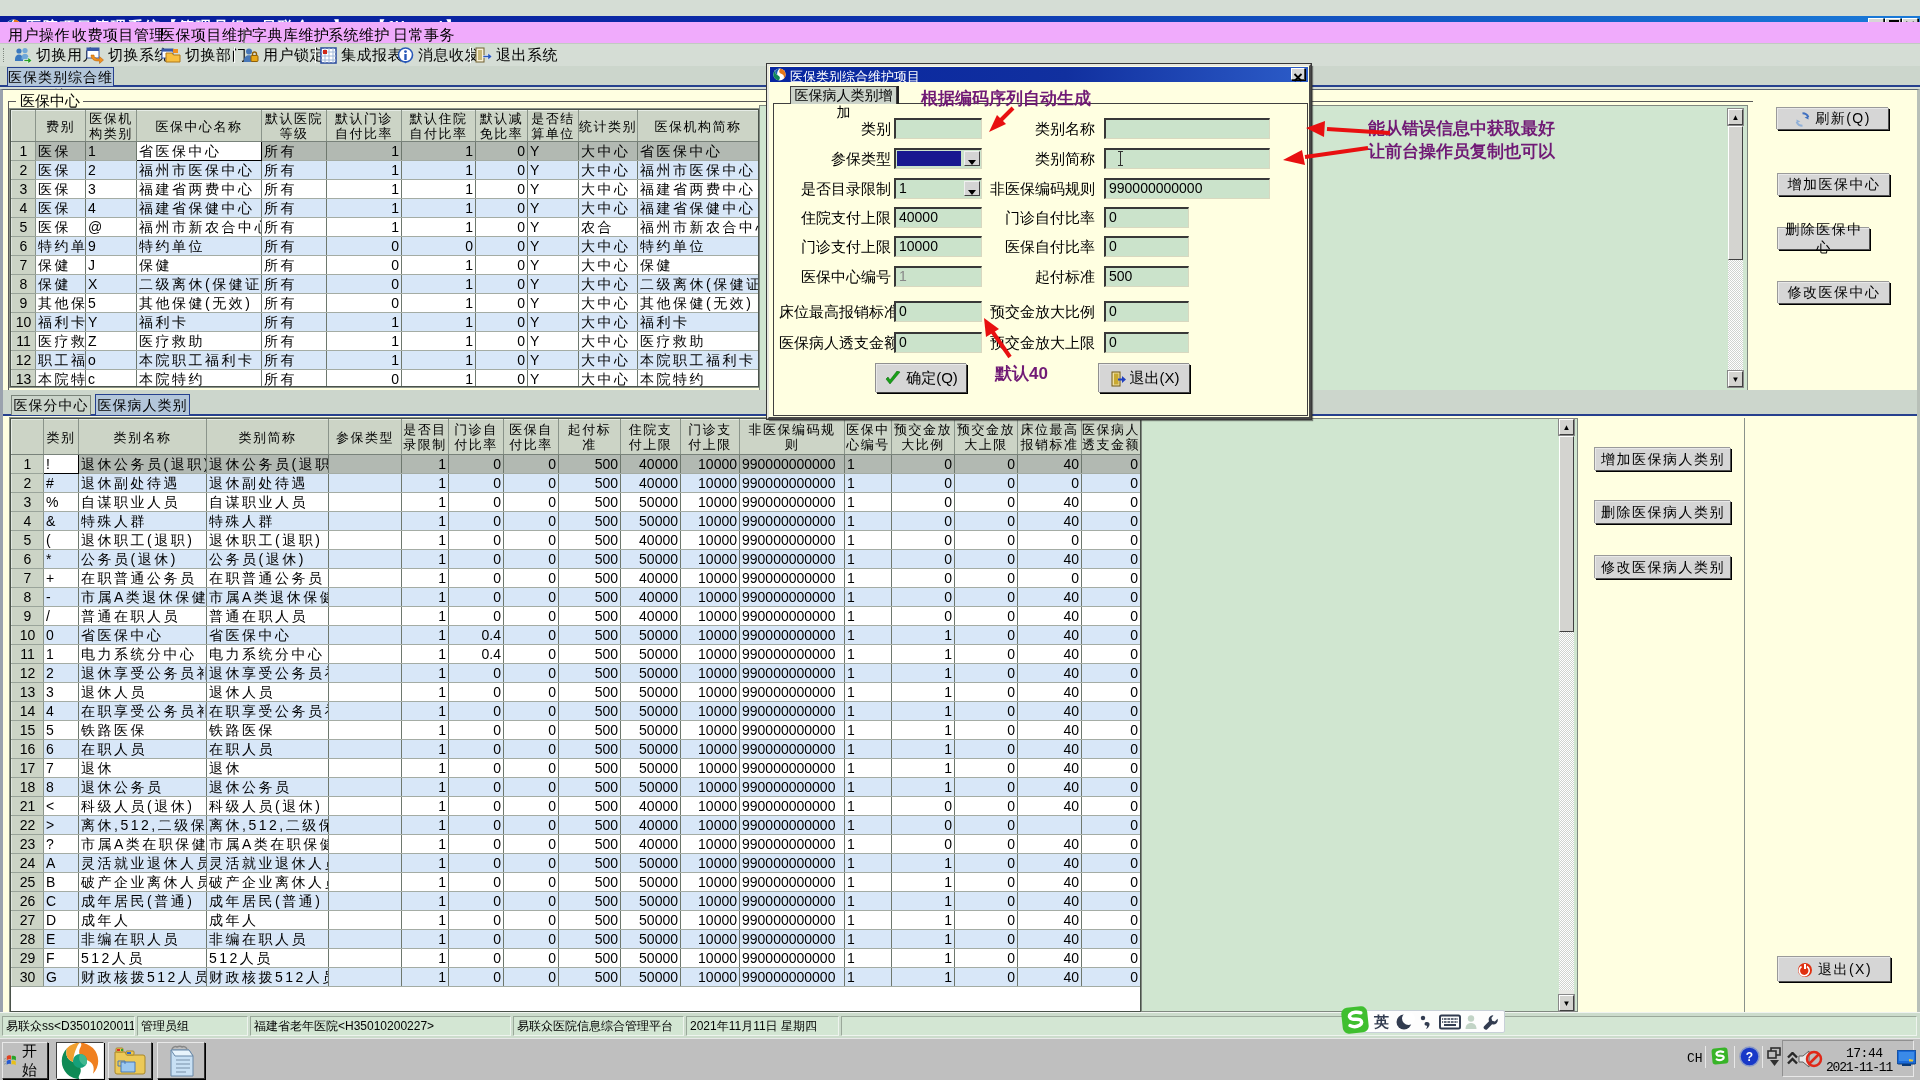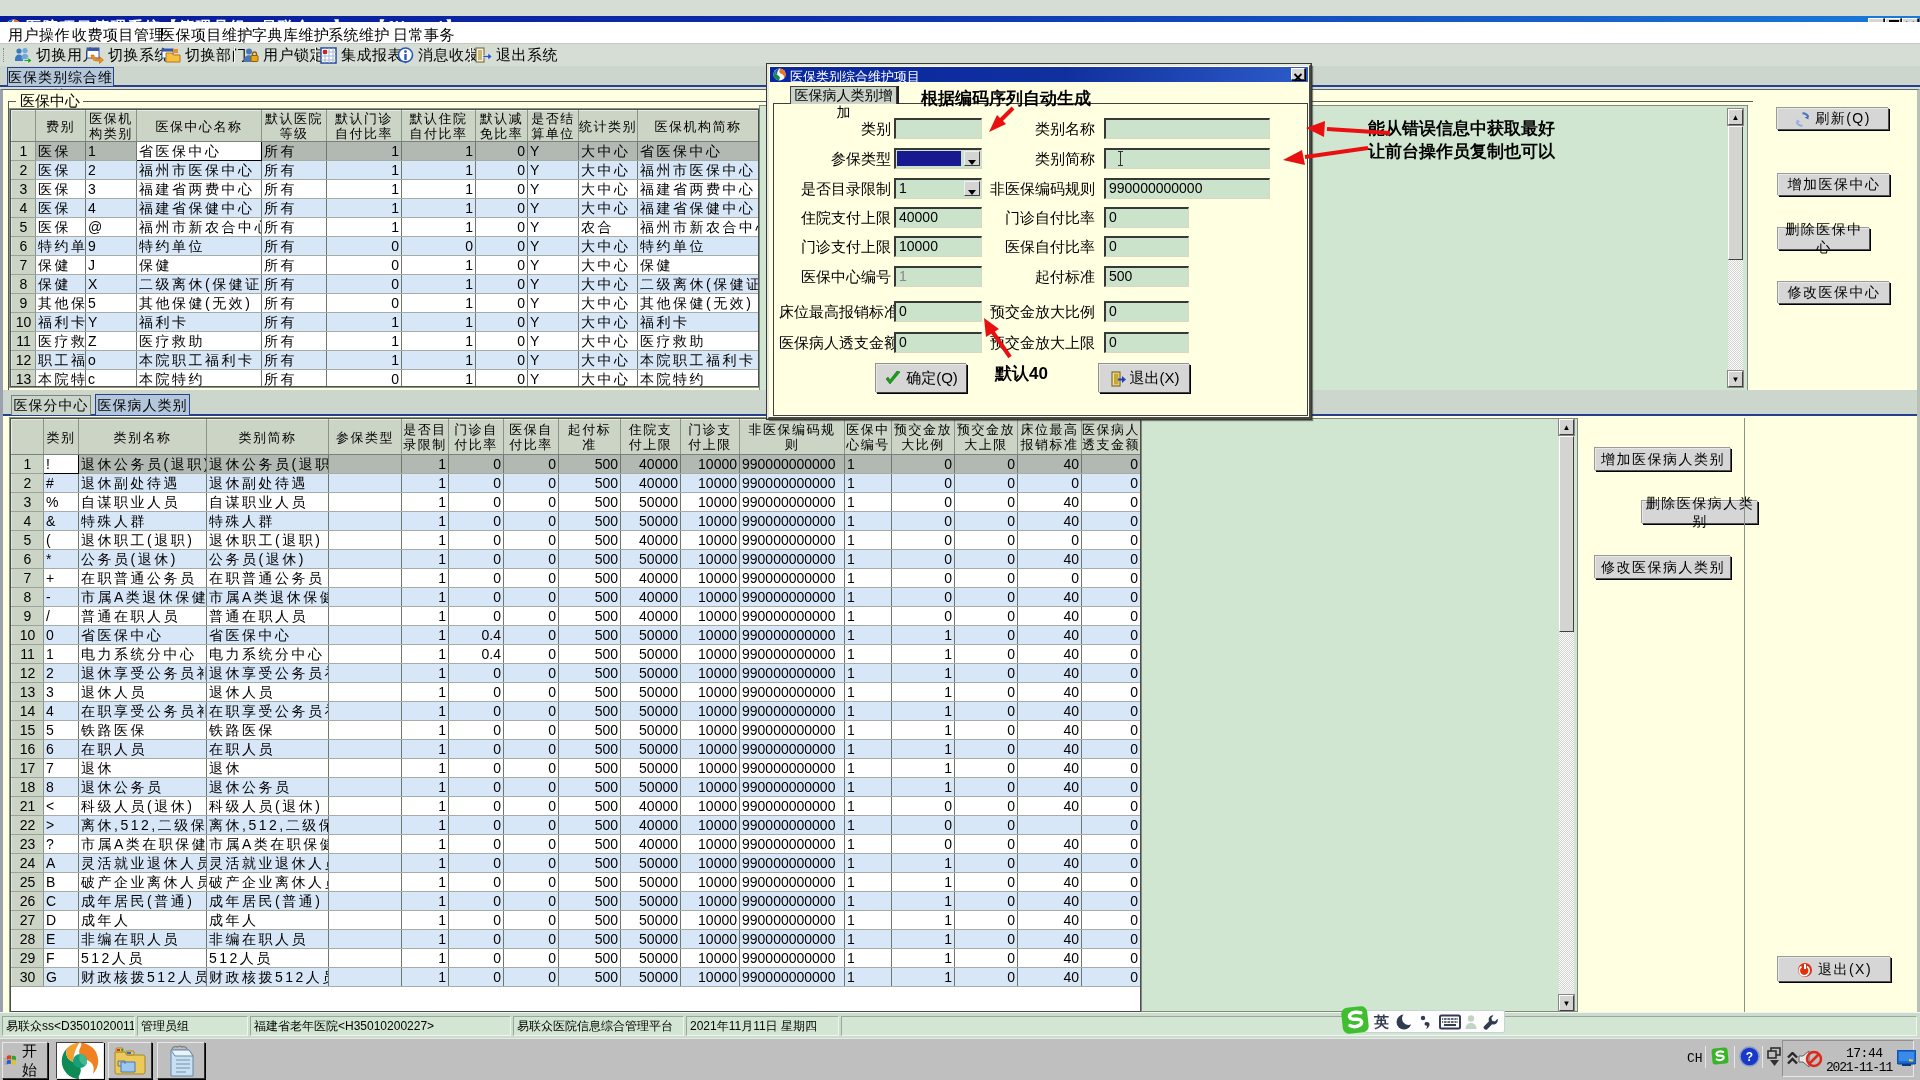--- a/index.html
+++ b/index.html
@@ -3,21 +3,21 @@
 <style>
 *{margin:0;padding:0;box-sizing:border-box}
 html,body{width:1920px;height:1080px;overflow:hidden;font-family:"Liberation Sans",sans-serif;-webkit-font-smoothing:antialiased}
 body{position:relative;background:#d5ddd5;font-size:14px;color:#000}
 .abs{position:absolute}
 
 #titlebar{left:0;top:16px;width:1920px;height:22px;background:linear-gradient(to right,#081c9a 0%,#0c2ba8 40%,#1a7ad8 100%)}
 #titlebar .ttl{position:absolute;left:26px;top:2px;color:#fff;font-weight:bold;font-size:15px;letter-spacing:2px}
 .wbtn{position:absolute;top:2px;width:16px;height:16px;background:#d6d6d6;border:1px solid #fff;border-right-color:#404040;border-bottom-color:#404040;box-shadow:1px 1px 0 #000;font-size:11px;font-weight:bold;text-align:center;line-height:13px}
 
-#menubar{left:0;top:22px;width:1920px;height:22px;background:#ffffff;border-bottom:1px solid #c2cac2}
+#menubar{left:0;top:22px;width:1920px;height:22px;background:#f0abfc;border-bottom:1px solid #c2cac2}
 #menubar span{position:absolute;top:4px;font-size:15px;letter-spacing:0.5px}
 
 #toolbar{left:0;top:44px;width:1920px;height:22px;background:#d5ddd5}
 #toolbar .tbi{position:absolute;top:1px;height:20px;display:flex;align-items:center;font-size:15px;letter-spacing:0.5px}
 #toolbar svg{margin-right:4px}
 .tsep{position:absolute;top:3px;width:1px;height:16px;background:#9aa29a;border-right:1px solid #fff}
 
 #tabstrip1{left:0;top:66px;width:1920px;height:21px;background:#ccd6cc;border-bottom:2px solid #26408e}
 .tab-act{position:absolute;background:#b3c6da;border:1px solid #26408e;font-size:14px;letter-spacing:1px;text-align:center;color:#000}
 
@@ -940,21 +940,21 @@
 
  <div class="memo" style="left:1138px;top:328px;width:437px;height:594px"></div>
  <div class="vsb" style="left:1556px;top:329px;height:592px">
    <div class="sbbtn" style="top:0">▲</div>
    <div class="sbthumb" style="top:17px;height:196px"></div>
    <div class="sbtrack" style="top:213px;height:358px"></div>
    <div class="sbbtn" style="bottom:0">▼</div>
  </div>
 
  <div class="btn" style="left:1592px;top:358px;width:136px;height:23px">增加医保病人类别</div>
- <div class="btn" style="left:1639px;top:411px;width:116px;height:23px">删除医保病人类别</div>
+ <div class="btn" style="left:1592px;top:411px;width:136px;height:23px">删除医保病人类别</div>
  <div class="btn" style="left:1592px;top:466px;width:136px;height:23px">修改医保病人类别</div>
  <div class="abs" style="left:1741px;top:328px;width:1px;height:594px;background:#8a928a"></div>
 
  <div class="btn" style="left:1775px;top:867px;width:113px;height:25px"><svg width="16" height="16" viewBox="0 0 16 16" style="margin-right:5px">
         <circle cx="8" cy="8" r="7" fill="#e03010"></circle>
         <rect x="7" y="2" width="2" height="5" fill="#fff"></rect>
         <path d="M4.5 4.5a5 5 0 105.5 0" fill="none" stroke="#fff" stroke-width="1.6"></path>
       </svg>退出(X)</div>
 </div>
 <div class="abs" id="statusbar">
@@ -968,21 +968,21 @@
 
 <style>
 #dlg{left:767px;top:64px;width:544px;height:355px;background:#ffffe1;border:2px solid;border-color:#e8e8e0 #484848 #484848 #e8e8e0;outline:1px solid #383838;box-shadow:2px 2px 1px rgba(40,40,40,.55)}
 #dlgtitle{position:absolute;left:1px;top:1px;width:538px;height:15px;background:linear-gradient(to right,#0826a0 0%,#11309f 55%,#2c5cc8 100%)}
 #dlgtitle .t{position:absolute;left:20px;top:1px;color:#fff;font-weight:normal;font-size:13px}
 #dlg .lbl{position:absolute;font-size:15px;text-align:right;white-space:nowrap}
 #dlg .fld{position:absolute;height:21px;background:#cbe3cb;border:2px solid;border-color:#383838 #d8d8c0 #d8d8c0 #383838;border-right-width:1px;border-bottom-width:1px;font-size:14px;line-height:17px;padding-left:3px;overflow:hidden}
 .cmbtn{position:absolute;right:1px;top:1px;width:16px;height:15px;background:#d4d4d4;border:1px solid #f0f0f0;border-right-color:#404040;border-bottom-color:#404040;text-align:center}
 .cmbtn svg{margin-top:4px}
 .dbtn{position:absolute;background:#d6d6d6;border:1px solid #e8e8e8;border-right-color:#404040;border-bottom-color:#404040;box-shadow:1px 1px 0 #000,-1px -1px 0 #909090;font-size:15px;display:flex;align-items:center;justify-content:center}
-.red{position:absolute;color:#000000;font-weight:bold;font-size:17px;white-space:nowrap}
+.red{position:absolute;color:#701a75;font-weight:bold;font-size:17px;white-space:nowrap}
 </style>
 <div class="abs" id="dlg">
   <div id="dlgtitle">
     <svg style="position:absolute;left:3px;top:1px" width="13" height="13" viewBox="0 0 17 17">
         <circle cx="8.5" cy="8.5" r="8" fill="#fff"></circle>
         <path d="M8.5.5a8 8 0 018 8c0 2-1 4-2.6 5.4C15 11 14 9 11.5 8 8 6.6 7.5 4.5 8.8 2.2 9.3 1.2 8.9.6 8.5.5z" fill="#e87818"></path>
         <path d="M8.5 16.5a8 8 0 01-8-8c0-2 1-4 2.6-5.4C2 5.6 3.2 8 5.7 9c3.5 1.4 4 3.5 2.7 5.8-.5 1-.3 1.6.1 1.7z" fill="#108858"></path>
         <path d="M5.7 9C3.2 8 2 5.6 3.1 3.1A8 8 0 018.5.5c-.4.1-.8.7-1.3 1.7C5.9 4.5 5 6.6 5.7 9z" fill="#1a60b0"></path>
       </svg>
     <span class="t">医保类别综合维护项目</span>

